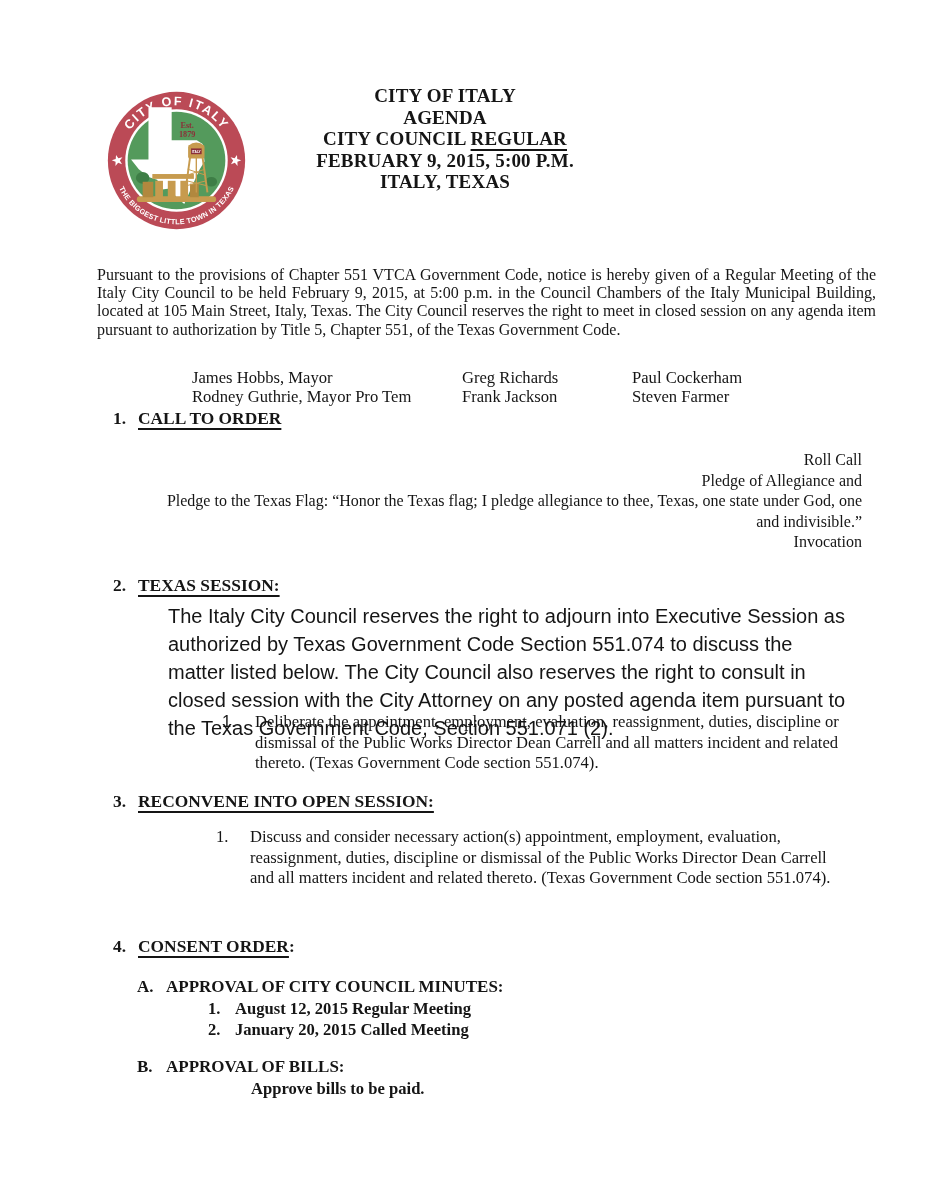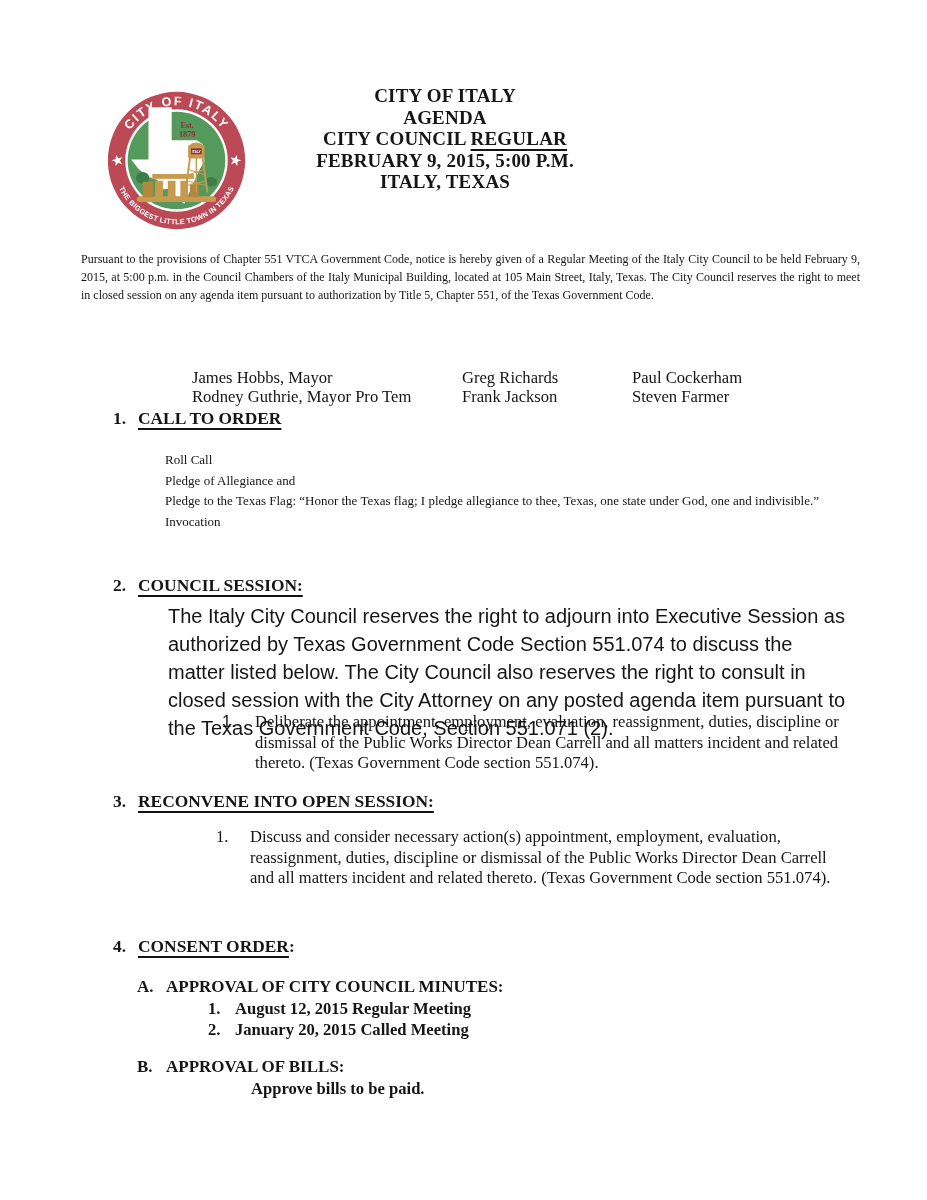--- a/index.html
+++ b/index.html
@@ -7,33 +7,33 @@
     width:927px;height:1200px;background:#ffffff;position:relative;
     font-family:"Liberation Serif",serif;color:#151515;overflow:hidden;
   }
   .abs{position:absolute;}
   .u{text-decoration:underline;text-decoration-thickness:2px;text-underline-offset:3.5px;}
   
   .logo{left:104px;top:88px;width:145px;height:145px;}
   .titleblock{left:240px;top:85px;width:410px;text-align:center;font-weight:bold;
     font-size:19px;line-height:21.6px;letter-spacing:.2px;}
   
-  .notice{left:81px;top:250px;width:779px;font-size:12px;line-height:18.2px;
-    text-align:justify;margin:0;}
+  .notice{left:81px;top:250px;width:779px;font-size:16px;line-height:18.2px;
+    text-align:justify;margin:16px;}
   
   .council{left:192px;top:369px;display:flex;font-size:16.6px;line-height:18.8px;}
   .council .c1{width:270px;}
   .council .c2{width:170px;}
   
   .sech{font-size:17.4px;font-weight:bold;display:flex;}
   .sech .h-num{width:25px;flex:none;}
   .sub-h{font-size:17px;font-weight:bold;display:flex;}
   .sub-h .h-let{width:29px;flex:none;}
   
-  .plain-items{font-size:13px;line-height:20.5px;}
+  .plain-items{font-size:16px;line-height:20.5px;text-align:right;}
   .sansPara{font-family:"Liberation Sans",sans-serif;font-size:20px;line-height:28px;margin:0;}
   .numitem{display:flex;font-size:16.6px;line-height:20.5px;}
   .numitem .i-num{flex:none;}
   .sansnum{font-family:"Liberation Sans",sans-serif;}
   .bolditems{font-weight:bold;font-size:16.6px;line-height:20.8px;}
   .bolditems .row{display:flex;}
   .bolditems .i-num{width:27px;flex:none;}
   .note{font-weight:bold;font-size:16.6px;}
 </style>
 </head>
@@ -126,21 +126,21 @@
 </div>
 <div class="abs plain-items" style="left:165px;top:450px;width:697px;">
   <div>Roll Call</div>
   <div>Pledge of Allegiance and</div>
   <div>Pledge to the Texas Flag: “Honor the Texas flag; I pledge allegiance to thee, Texas, one state under God, one and indivisible.”</div>
   <div>Invocation</div>
 </div>
 
 <div class="abs sech" style="left:113px;top:575px;">
   <span class="h-num">2.</span>
-  <span><span class="u">COUNCIL SESSION:</span><span></span></span>
+  <span><span class="u">TEXAS SESSION:</span><span></span></span>
 </div>
 <p class="abs sansPara" style="left:168px;top:602px;width:680px;">The Italy City Council reserves the right to adjourn into Executive Session as authorized by Texas Government Code Section 551.074 to discuss the matter listed below.  The City Council also reserves the right to consult in closed session with the City Attorney on any posted agenda item pursuant to the Texas Government Code, Section 551.071 (2).</p>
 <div class="abs numitem" style="left:222px;top:712px;width:622px;">
   <span class="i-num sansnum" style="width:33px;">1.</span>
   <span>Deliberate the appointment, employment, evaluation, reassignment, duties, discipline or dismissal of the Public Works Director Dean Carrell and all matters incident and related thereto.  (Texas Government Code section 551.074).</span>
 </div>
 
 <div class="abs sech" style="left:113px;top:791px;">
   <span class="h-num">3.</span>
   <span><span class="u">RECONVENE INTO OPEN SESSION:</span><span></span></span>

